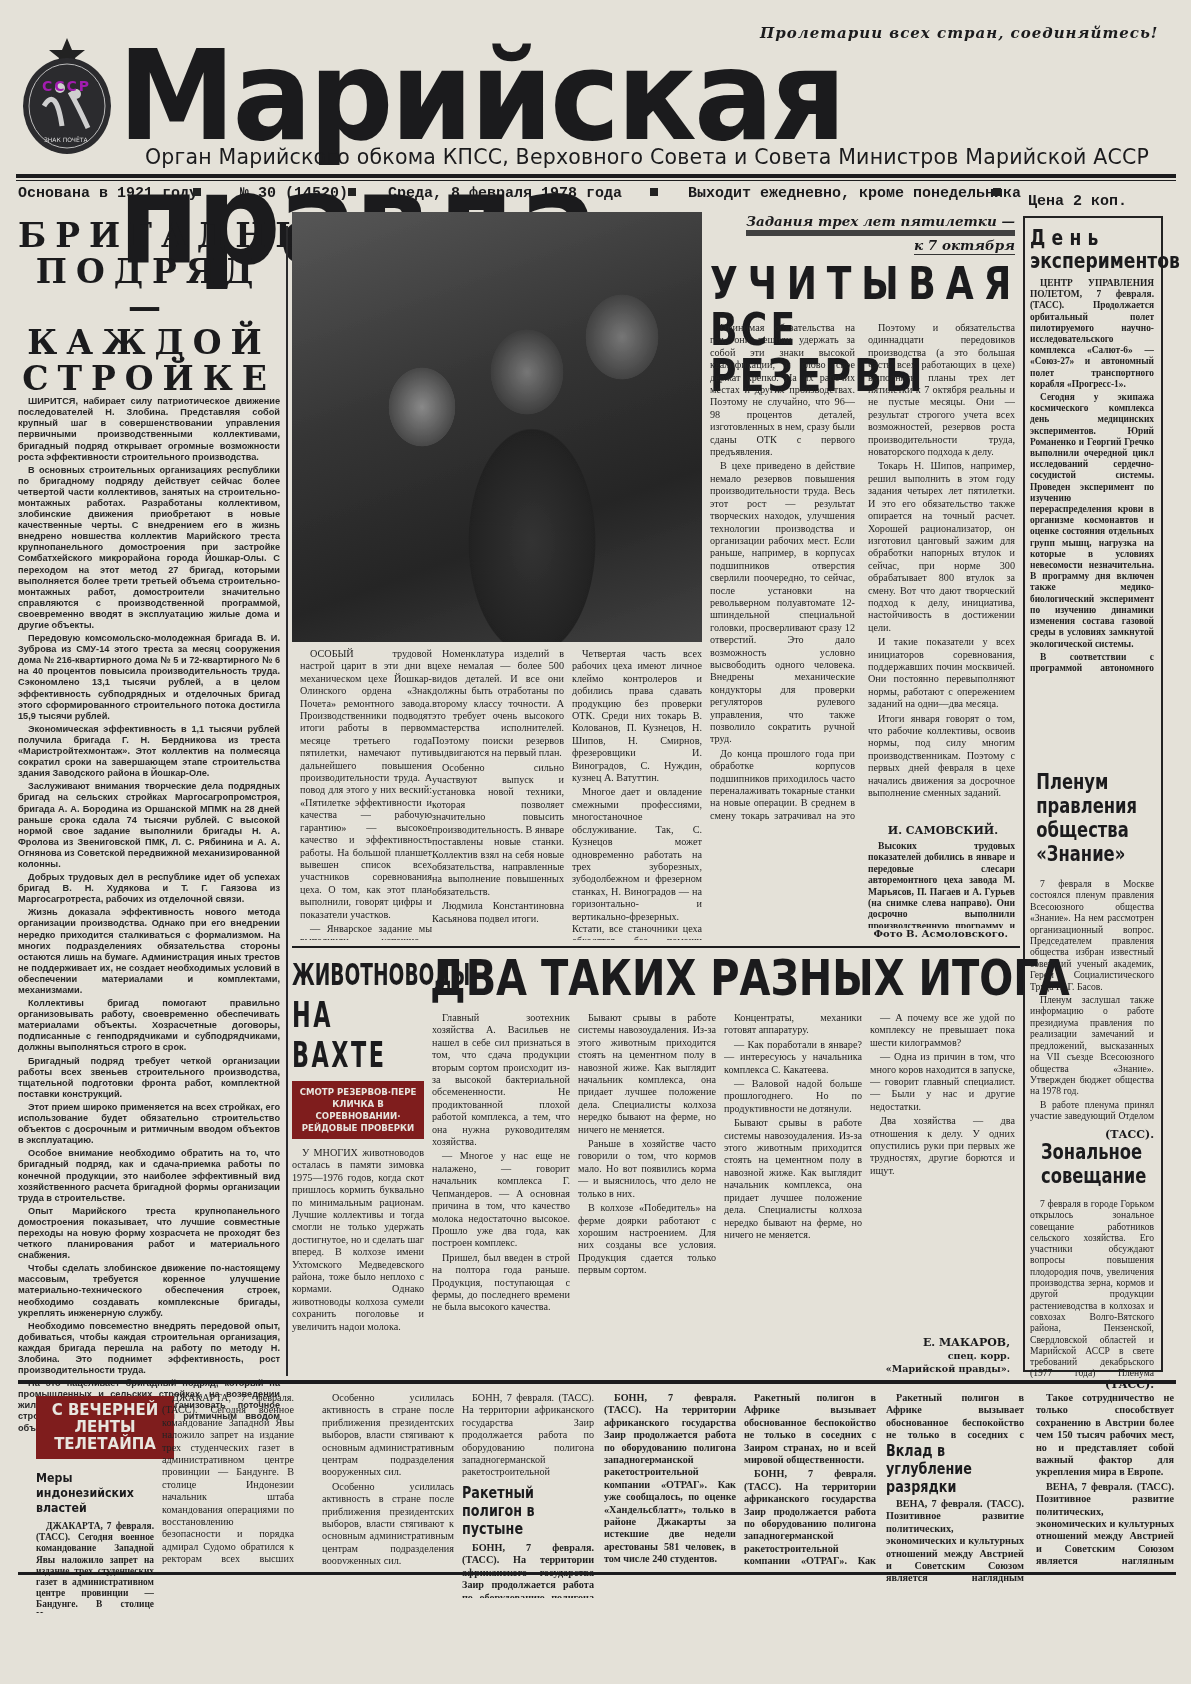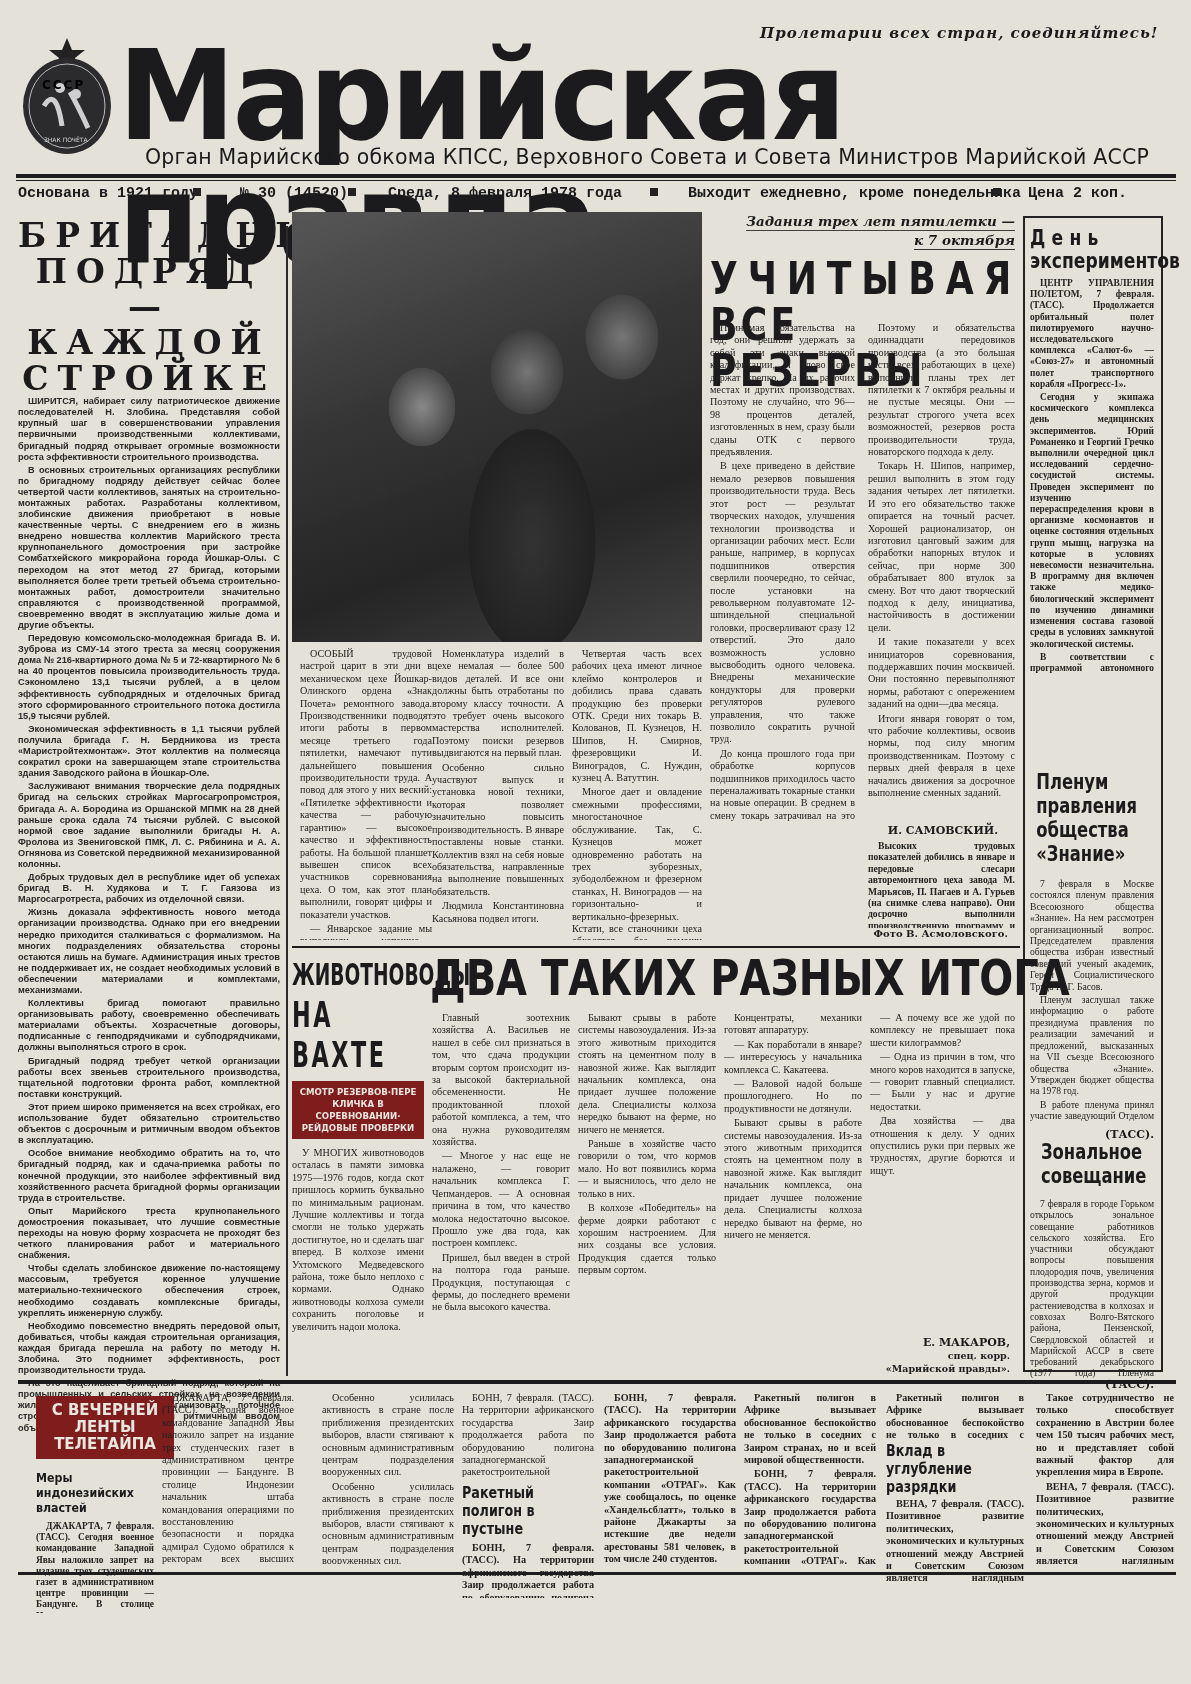--- a/index.html
+++ b/index.html
@@ -42,39 +42,39 @@
 
   <div class="abs" style="left:18px;top:36px;width:98px;height:120px;">
     <svg width="98" height="120" viewBox="0 0 98 120">
       <polygon points="49,2 54,14 67,14 57,22 61,34 49,27 37,34 41,22 31,14 44,14" fill="#222"></polygon>
       <ellipse cx="49" cy="70" rx="44" ry="48" fill="#2b2b2e"></ellipse>
       <ellipse cx="49" cy="70" rx="38" ry="42" fill="none" stroke="#bbb" stroke-width="1"></ellipse>
       <path d="M26,70 Q38,50 44,90 M52,56 Q60,70 70,92" stroke="#cfcfcf" stroke-width="5" fill="none"></path>
       <circle cx="42" cy="52" r="5" fill="#cfcfcf"></circle>
         <circle cx="58" cy="58" r="5" fill="#cfcfcf"></circle>
     </svg>
-    <div class="abs" style="left:24px;top:42px;font-family:'DejaVu Sans',sans-serif;font-weight:bold;font-size:12px;color:#000000;letter-spacing:2px;">СССР</div>
+    <div class="abs" style="left:24px;top:42px;font-family:'DejaVu Sans',sans-serif;font-weight:bold;font-size:14px;color:#a21caf;letter-spacing:2px;">СССР</div>
     <div class="abs" style="left:26px;top:100px;font-family:'DejaVu Sans',sans-serif;font-size:6px;color:#ddd;">ЗНАК ПОЧЁТА</div>
   </div>
 
   <div class="abs title" style="left:118px;top:34px;">Марийская правда</div>
   <div class="abs subtitle" style="left:145px;top:145px;">Орган Марийского обкома КПСС, Верховного Совета и Совета Министров Марийской АССР</div>
   <div class="abs rule" style="left:16px;top:174px;width:1160px;height:4px;"></div>
   <div class="abs rule" style="left:16px;top:180px;width:1160px;height:1px;"></div>
 
   <div class="abs infobar" style="left:18px;top:185px;width:1160px;height:16px;">
     <span class="abs" style="left:0;">Основана в 1921 году</span>
     <span class="abs sq" style="left:175px;top:3px;"></span>
     <span class="abs" style="left:222px;">№ 30 (14520)</span>
     <span class="abs sq" style="left:330px;top:3px;"></span>
     <span class="abs" style="left:370px;">Среда, 8 февраля 1978 года</span>
     <span class="abs sq" style="left:632px;top:3px;"></span>
     <span class="abs" style="left:670px;">Выходит ежедневно, кроме понедельника</span>
     <span class="abs sq" style="left:975px;top:3px;"></span>
-    <span class="abs" style="left:1010px;">Цена 2 коп.</span>
+    <span class="abs" style="left:1010px;margin-top:8px;">Цена 2 коп.</span>
   </div>
 </div>
 
 <div class="abs" style="left:18px;top:206px;width:262px;height:1170px;">
   <div class="big-serif" style="font-size:33px;text-align:center;margin-top:12px;">
     <div>БРИГАДНЫЙ</div>
     <div>ПОДРЯД—</div>
     <div>КАЖДОЙ</div>
     <div>СТРОЙКЕ</div>
   </div>
@@ -109,21 +109,21 @@
   <p>Особенно сильно участвуют выпуск и установка новой техники, которая позволяет значительно повысить производительность. В январе поставлены новые станки. Коллектив взял на себя новые обязательства, направленные на выполнение повышенных обязательств.</p>
   <p>Людмила Константиновна Касьянова подвел итоги.</p>
 </div>
 <div class="abs body-text" style="left:572px;top:648px;width:130px;height:292px;overflow:hidden;">
   <p>Четвертая часть всех рабочих цеха имеют личное клеймо контролеров и добились права сдавать продукцию без проверки ОТК. Среди них токарь В. Колованов, П. Кузнецов, Н. Шипов, Н. Смирнов, фрезеровщики И. Виноградов, С. Нуждин, кузнец А. Ватуттин.</p>
   <p>Многое дает и овладение смежными профессиями, многостаночное обслуживание. Так, С. Кузнецов может одновременно работать на трех зуборезных, зубодолбежном и фрезерном станках, Н. Виноградов — на горизонтально- и вертикально-фрезерных. Кстати, все станочники цеха обходятся без помощи заточника, сами затачивают режущие инструменты под необходимым углом, так, как им нужно для работы. Казалось бы, мелочь, но сколько она высвобождает времени, избавляет от всевозможных хождений, дает возможность уплотнить рабочую смену.</p>
 </div>
 
 <div class="abs" style="left:710px;top:212px;width:305px;height:728px;">
   <div style="text-align:right;font-family:'DejaVu Serif',serif;font-style:italic;font-weight:bold;font-size:13.5px;line-height:18px;">
-    <div style="border-bottom:1px solid #404040;display:inline-block;">Задания трех лет пятилетки —</div><br>
+    <div style="border-bottom:6px solid #404040;display:inline-block;">Задания трех лет пятилетки —</div><br>
     <div style="border-bottom:1px solid #333;display:inline-block;">к 7 октября</div>
   </div>
   <div class="cond" style="font-size:44px;line-height:46px;margin-top:6px;transform:scaleX(0.82);width:370px;">
     <div style="letter-spacing:12px;">УЧИТЫВАЯ</div>
     <div style="letter-spacing:4px;">ВСЕ РЕЗЕРВЫ</div>
   </div>
   <div class="abs body-text" style="left:0;top:110px;width:145px;height:500px;overflow:hidden;">
     <p>Принимая обязательства на год, они решили удержать за собой эти знаки высокой квалификации, и слово свое держат крепко. На их рабочих местах и других производствах. Поэтому не случайно, что 96—98 процентов деталей, изготовленных в нем, сразу были сданы ОТК с первого предъявления.</p>
     <p>В цехе приведено в действие немало резервов повышения производительности труда. Весь этот рост — результат творческих находок, улучшения технологии производства и организации рабочих мест. Если раньше, например, в корпусах подшипников отверстия сверлили поочередно, то сейчас, после установки на револьверном полуавтомате 12-шпиндельной специальной головки, просверливают сразу 12 отверстий. Это дало возможность условно высвободить одного человека. Внедрены механические кондукторы для проверки регуляторов рулевого управления, что также позволило сократить ручной труд.</p>
     <p>До конца прошлого года при обработке корпусов подшипников приходилось часто переналаживать токарные станки на новые операции. В среднем в смену токарь затрачивал на это не менее двух часов. Сейчас, после установки второго станка, специализированного на определенной операции, необходимость в этом отпала, а производительность труда резко повысилась.</p>

